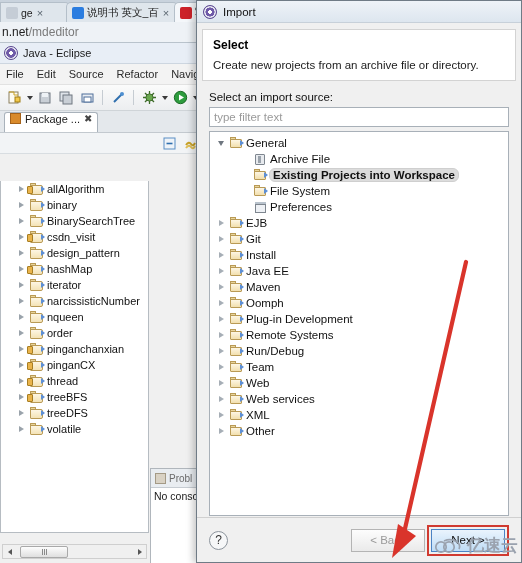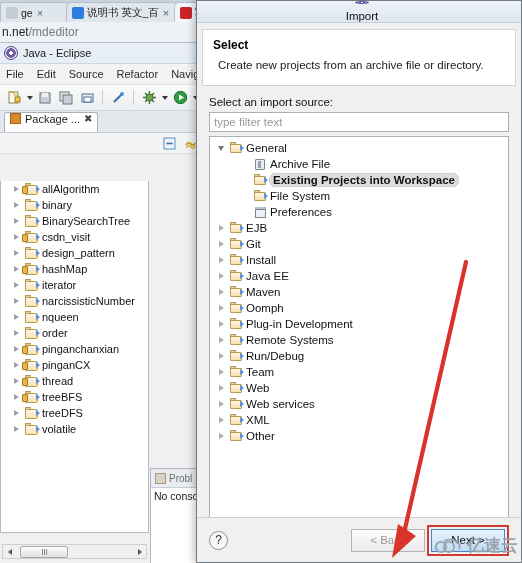--- a/index.html
+++ b/index.html
@@ -118,21 +118,21 @@
     display: flex; align-items: center; justify-content: flex-end; gap: 6px; padding-right: 10px;
   }
   .vt-ic { width: 15px; height: 15px; display:flex; align-items:center; justify-content:center; }
 
   .tree-panel {
     position: absolute; left: 0; top: 138px; width: 149px; bottom: 30px;
     background: #ffffff; border: 1px solid #b6bcc2; border-top: none;
     overflow: hidden;
   }
   .tnode {
-    height: 16px; display: flex; align-items: center; padding-left: 11px; gap: 3px;
+    height: 16px; display: flex; align-items: center; padding-left: 16px; gap: 3px;
   }
   .tarrow {
     width: 9px; height: 9px; display: flex; align-items: center; justify-content: center; flex: 0 0 auto;
   }
   .tarrow::after {
     content: ""; border-top: 3.5px solid transparent; border-bottom: 3.5px solid transparent;
     border-left: 5px solid #9aa3ab;
   }
   .fico {
     width: 15px; height: 13px; position: relative; flex: 0 0 auto;
@@ -186,35 +186,34 @@
   .dialog {
     position: absolute; left: 196px; top: 0; width: 326px; height: 563px;
     background: #f0f0f0;
     border: 1px solid #6f7b86;
     box-shadow: -3px 0 7px rgba(0,0,0,0.22);
   }
   .dlg-title {
     height: 22px; background: linear-gradient(#eef3f8,#dde6ef);
     display: flex; align-items: center; padding-left: 6px; gap: 6px;
     border-bottom: 1px solid #c7d0d9;
-    flex-direction: column;
   }
   .dlg-title .dico {
     width: 14px; height: 14px; border-radius: 50%;
     background: radial-gradient(circle at 50% 50%, #fff 0 20%, #6f5aa8 22% 52%, #e9e9f2 55% 70%, #6f5aa8 72%);
     border: 1px solid #5a4790;
   }
   .dlg-title .dtxt { font-size: 11.5px; color: #121212; }
 
   .dlg-head {
     background: #ffffff; border: 1px solid #d3d3d3; margin: 6px 5px 0 5px;
     padding: 8px 8px 9px 10px;
   }
   .dlg-head h1 { margin: 0 0 7px 0; font-size: 12px; font-weight: bold; color: #000; }
-  .dlg-head p  { margin: 5px; font-size: 11.5px; color: #1b1b1b; }
+  .dlg-head p  { margin: 0; font-size: 11.5px; color: #1b1b1b; }
 
   .dlg-body { padding: 10px 12px 0 12px; }
   .src-label { font-size: 11.5px; color: #111; margin-bottom: 4px; }
   .filter-input {
     width: 100%; height: 20px; background: #ffffff;
     border: 1px solid #a8b0b8; padding: 0 4px;
     display: flex; align-items: center;
     font-size: 11.5px; color: #9a9a9a;
   }
   .src-tree {

